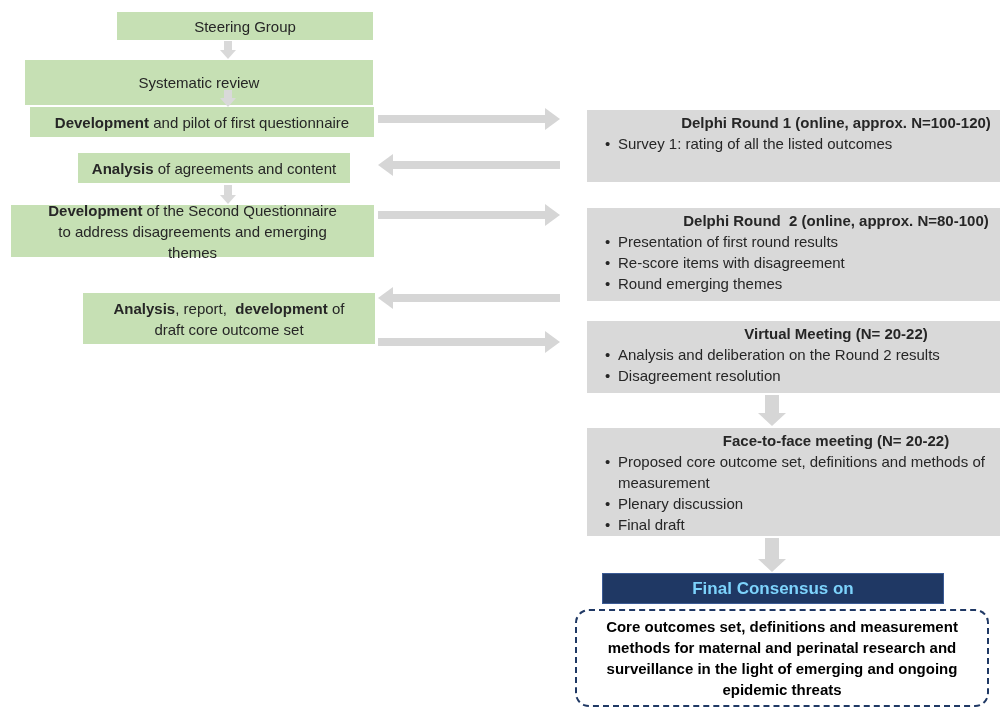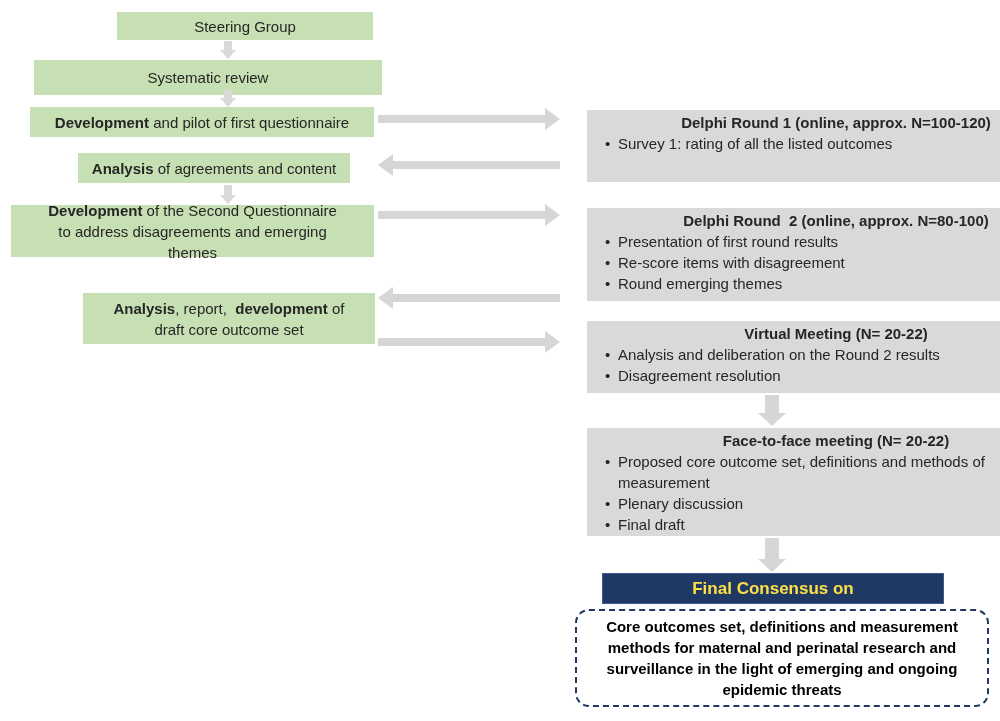--- a/index.html
+++ b/index.html
@@ -33,21 +33,21 @@
   .varrow .shaft{position:absolute;left:4px;right:4px;top:0;bottom:8px;background:#d9d9d9;}
   .varrow .head{position:absolute;bottom:0;left:0;width:0;height:0;
     border-left:8px solid transparent;border-right:8px solid transparent;border-top:9px solid #d9d9d9;}
   .varrow.big{width:28px;}
   .varrow.big .shaft{left:7px;right:7px;bottom:12px;background:#d6d6d6;}
   .varrow.big .head{border-left:14px solid transparent;border-right:14px solid transparent;border-top:13px solid #d6d6d6;}
   
   .finalbox{
     position:absolute;left:602px;top:573px;width:342px;height:31px;background:#1f3864;
     border:1px solid #3b5b95;box-sizing:border-box;display:flex;align-items:center;justify-content:center;
-    color:#fde047;font-weight:bold;font-size:17px;
+    color:#7dd3fc;font-weight:bold;font-size:17px;
   }
   .dashedbox{
     position:absolute;left:575px;top:609px;width:414px;height:98px;box-sizing:border-box;
     border:2px dashed #1f3864;border-radius:14px;display:flex;align-items:center;justify-content:center;
     text-align:center;color:#000000;font-weight:bold;font-size:15px;line-height:21px;padding:4px 10px;
   }
 </style>
 </head>
 <body>
 
@@ -55,21 +55,21 @@
 
   <div class="gbox" style="left:117px;top:12px;width:256px;height:28px;">
     <span>Steering Group</span>
   </div>
 
   <div class="varrow" style="left:220px;top:41px;height:18px;">
     <div class="shaft"></div>
     <div class="head"></div>
   </div>
 
-  <div class="gbox" style="left:34px;top:60px;width:348px;height:35px;">
+  <div class="gbox" style="left:25px;top:60px;width:348px;height:45px;">
     <span>Systematic review</span>
   </div>
 
   <div class="varrow" style="left:220px;top:90px;height:17px;">
     <div class="shaft"></div>
     <div class="head"></div>
   </div>
 
   <div class="gbox" style="left:30px;top:107px;width:344px;height:30px;">
     <span><span class="b">Development</span><span> and pilot of first questionnaire</span></span>

